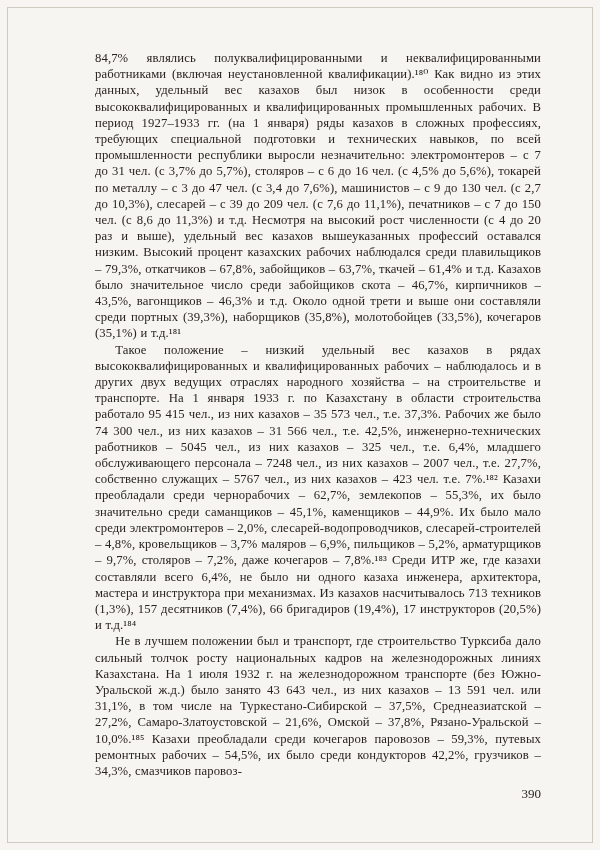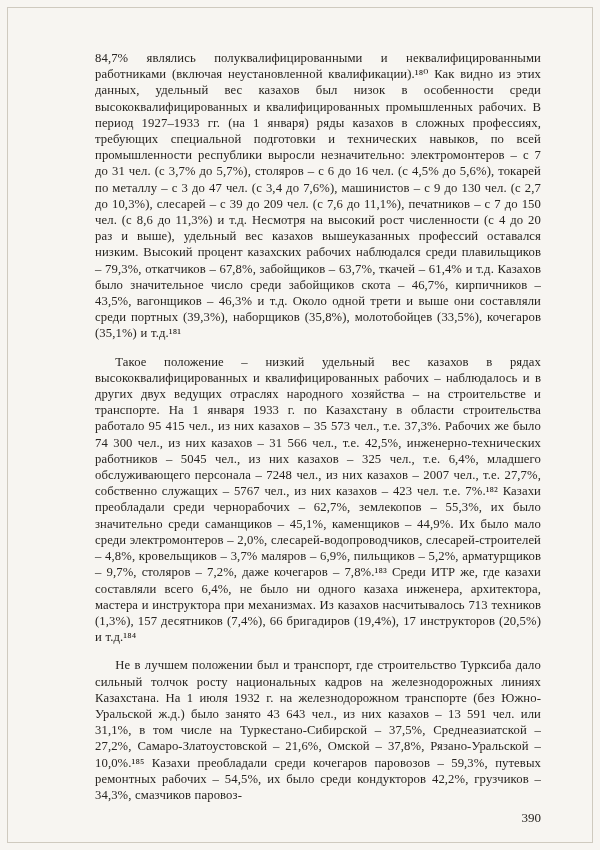--- a/index.html
+++ b/index.html
@@ -35,21 +35,20 @@
     margin: 0;
     font-size: 12.7px;
     line-height: 16.2px;
     text-align: justify;
     text-align-last: left;
     letter-spacing: 0.1px;
     word-spacing: 0.3px;
   }
   .text-block p.indent {
     text-indent: 1.6em;
-    margin-top: 12px;
   }
   .page-number {
     margin-top: 7px;
     font-size: 13px;
     line-height: 16px;
     text-align: right;
   }
 </style>
 </head>
 <body>

